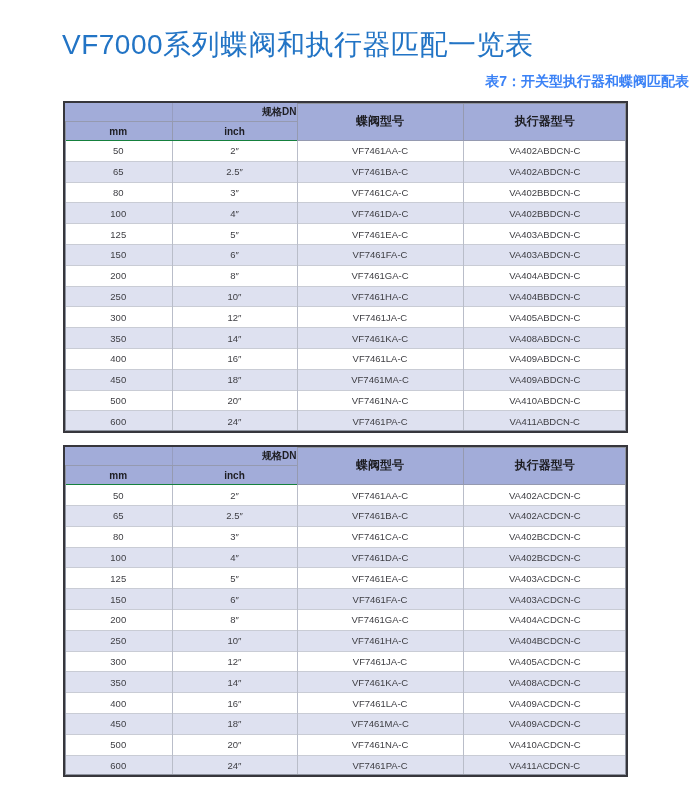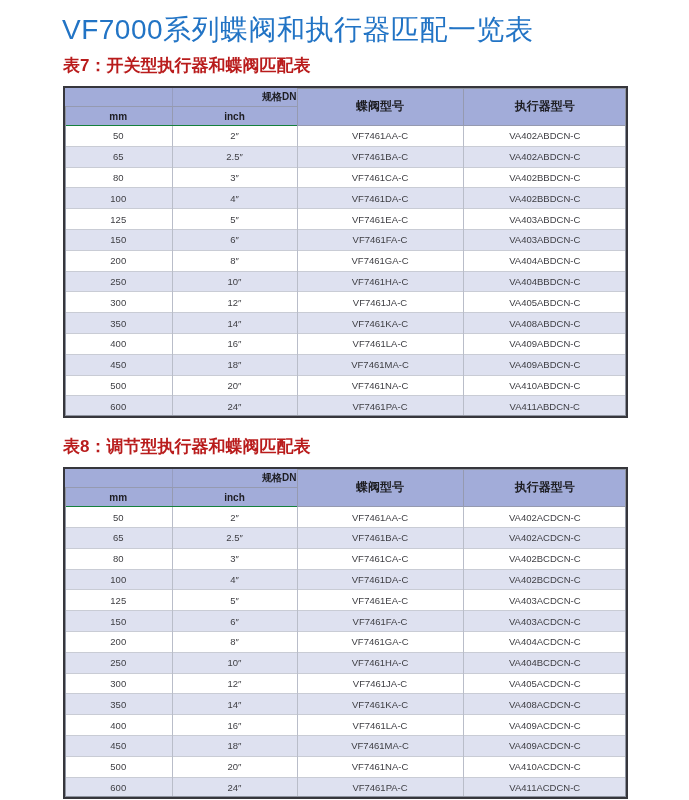--- a/index.html
+++ b/index.html
@@ -2,35 +2,36 @@
 <html><head>
 <meta charset="utf-8">
 <style>
   html, body { margin: 0; padding: 0; }
   body {
     width: 689px; height: 800px;
     background: #ffffff;
     overflow: hidden;
     font-family: "Liberation Sans", "DejaVu Sans", sans-serif;
   }
-  .page { padding: 13px 0 0 61px; }
+  .page { padding: 28px 0 0 61px; }
 
   .page-title {
     margin: 0; padding: 0 0 0 1px;
     font-size: 28px; line-height: 34px;
     font-weight: 500;
     color: #2274c5;
     letter-spacing: 0.5px;
   }
 
   .table-caption {
     margin: 0; padding: 0;
-    font-size: 17px; line-height: 16px;
+    font-size: 14px; line-height: 16px;
     font-weight: bold;
-    color: #b91c1c;
+    color: #3b82f6;
+    text-align: right;
   }
   .caption-7 { margin-top: 11px; margin-left: 2px; }
   .caption-8 { margin-top: 21px; margin-left: 2px; }
 
   table.match-table {
     margin-top: 12px; margin-left: 2px;
     width: 563px;
     border-collapse: collapse;
     table-layout: fixed;
     border: 2px solid #36363c;
@@ -190,21 +191,20 @@
             <td>600</td>
             <td>24″</td>
             <td>VF7461PA-C</td>
             <td>VA411ABDCN-C</td>
           </tr>
         </tbody>
     </table>
   </section>
 
   <section>
-    <h2 class="table-caption caption-8">表8：调节型执行器和蝶阀匹配表</h2>
     <table class="match-table table-8">
       <colgroup>
         <col class="c-mm">
           <col class="c-inch">
           <col class="c-valve">
           <col class="c-act">
       </colgroup>
       <thead>
         <tr>
           <th class="spec-h" colspan="2">规格DN</th>

